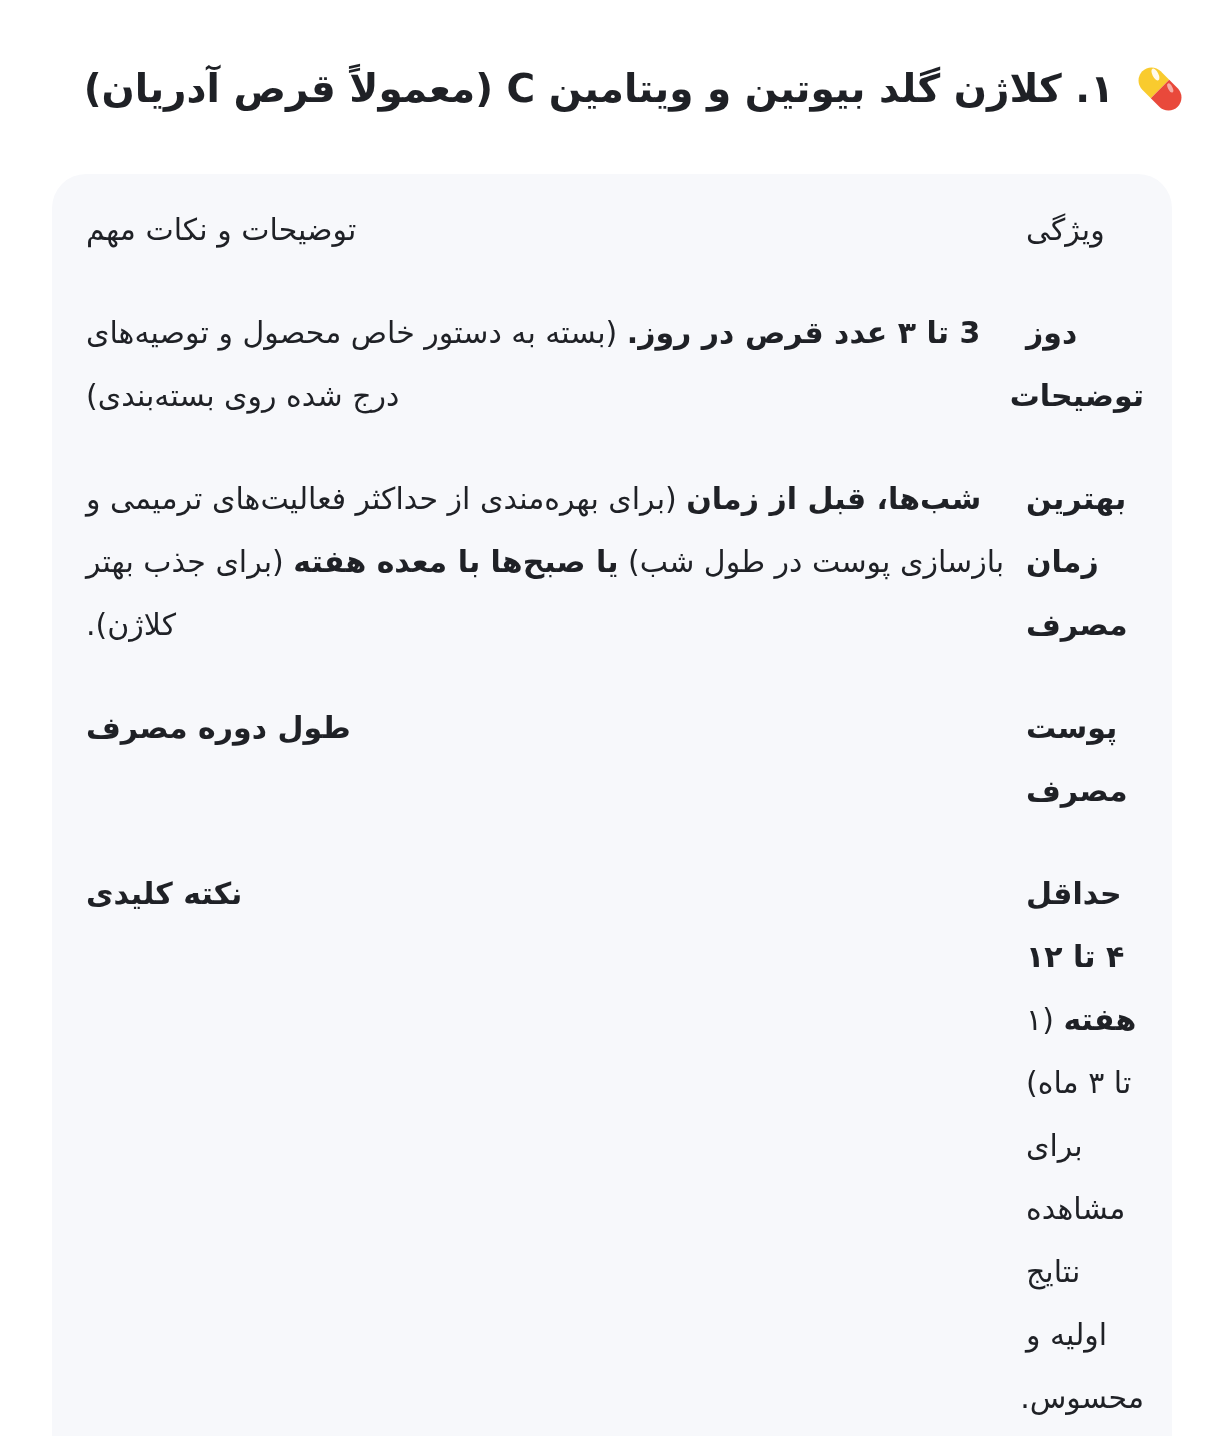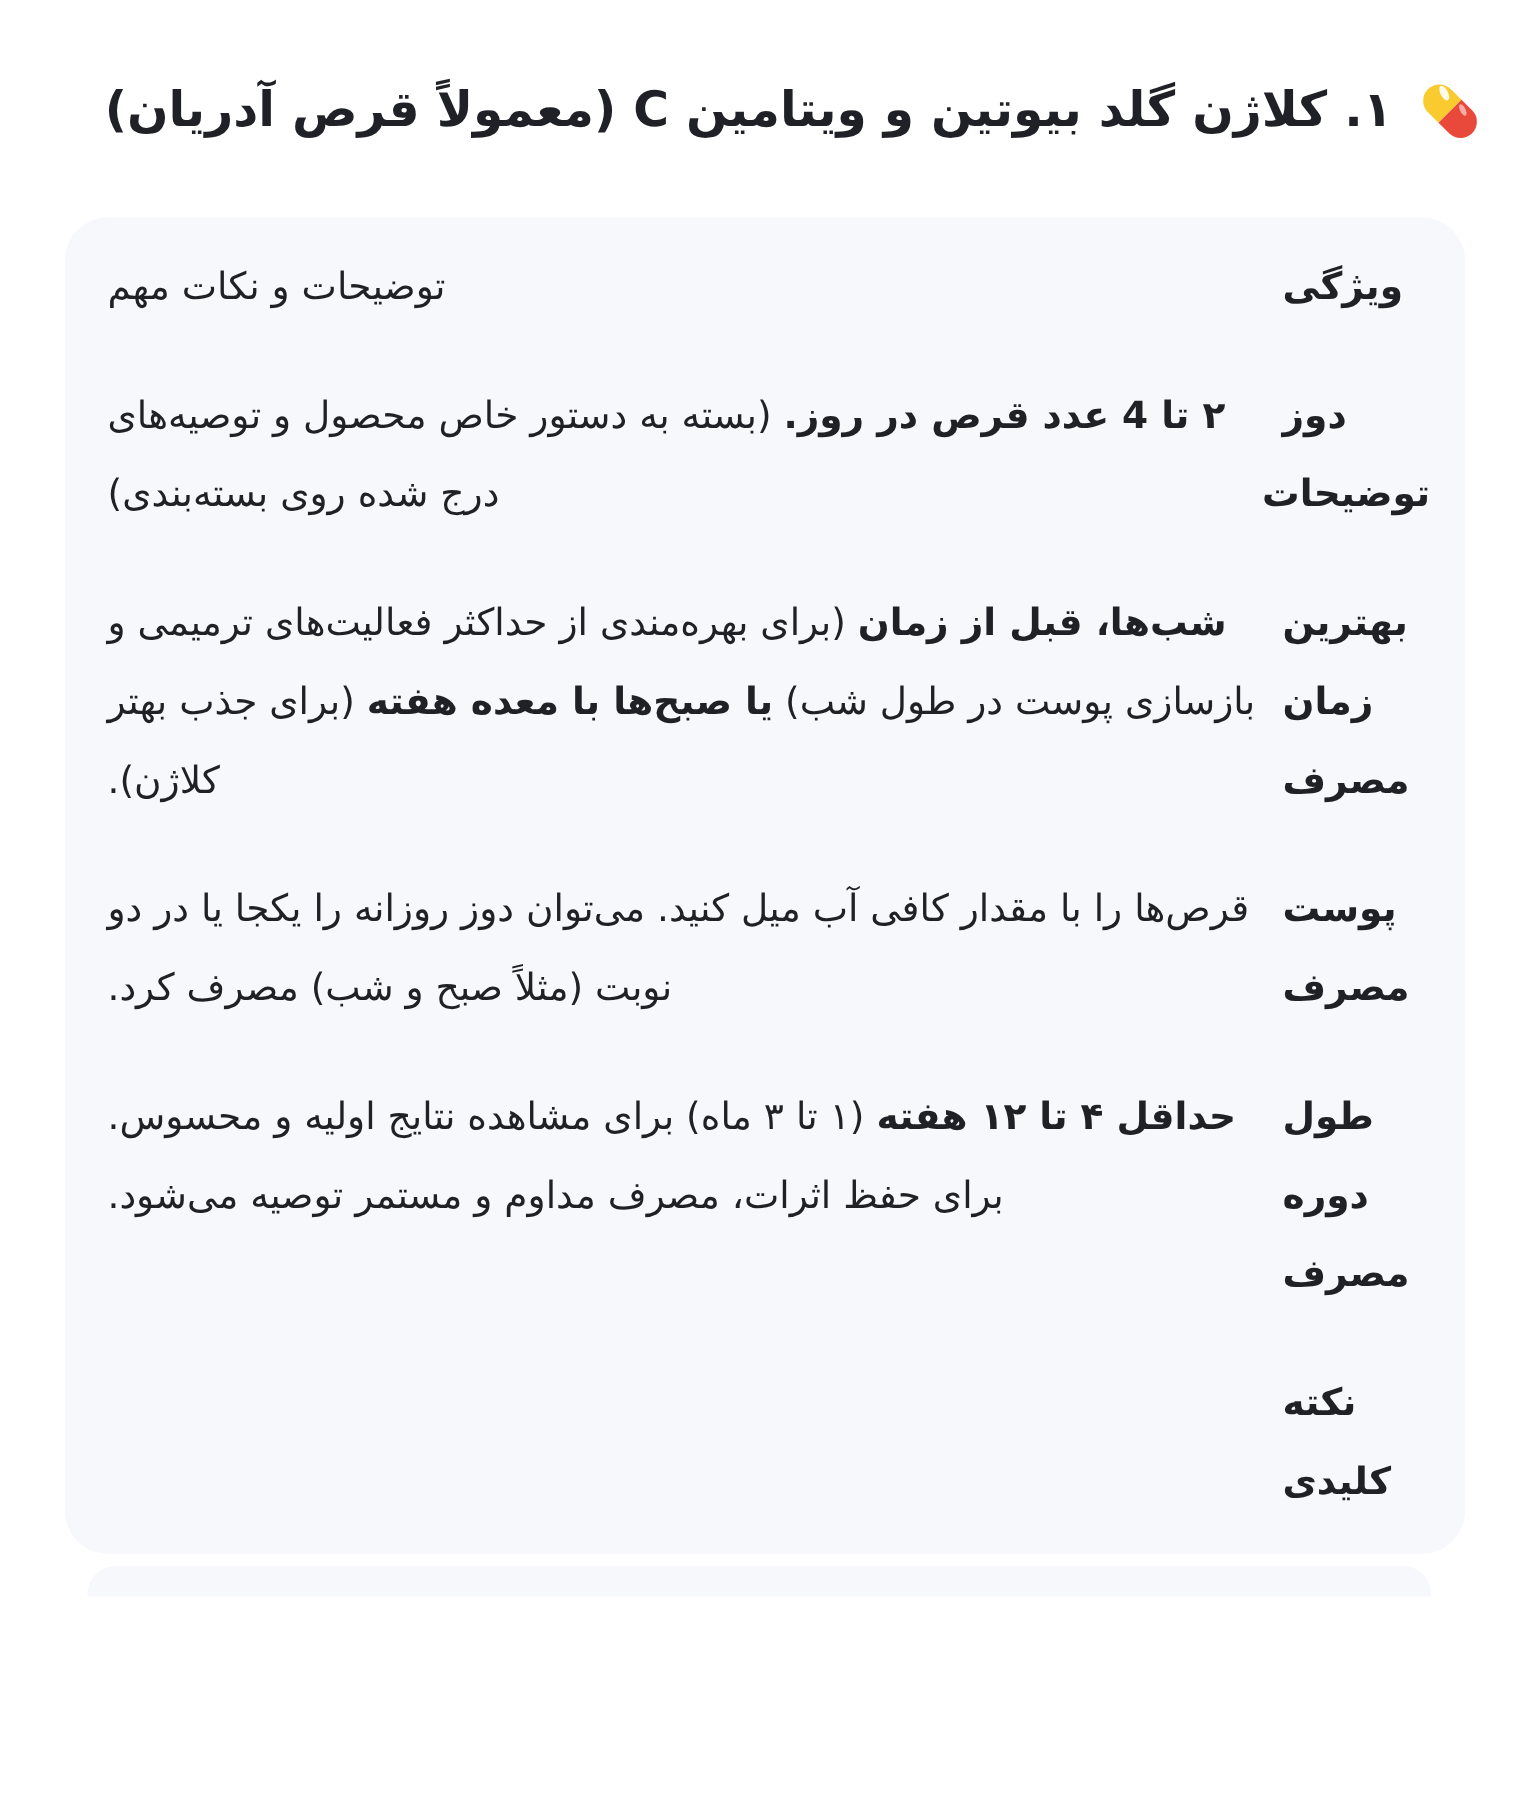--- a/index.html
+++ b/index.html
@@ -43,21 +43,21 @@
   .spec-table {
     display: grid;
     grid-template-columns: 118px 1fr;
     column-gap: 20px;
     row-gap: 40px;
     font-size: 30px;
     line-height: 63px;
   }
   .cell { text-align: left; }
   .cell.feature { font-weight: bold; }
-  .cell.feature.header-cell { font-weight: bold; }
+  .cell.feature.header-cell { font-weight: normal; }
   .cell .b { font-weight: bold; }
 
   .next-card-sliver {
     margin: 10px 75px 0 70px;
     height: 24px;
     background: #f7f8fb;
     border-radius: 22px 22px 0 0;
   }
 </style>
 </head>
@@ -78,25 +78,24 @@
     </span>
     <span class="page-title">۱. کلاژن گلد بیوتین و ویتامین C (معمولاً قرص آدریان)</span>
   </div>
 
   <div class="card" style="background: rgb(247, 248, 251);">
     <div class="spec-table">
       <div class="cell feature header-cell">ویژگی</div>
       <div class="cell desc header-cell">توضیحات و نکات مهم</div>
 
     <div class="cell feature">دوز توضیحات</div>
-        <div class="cell desc"><span class="b">۲ تا 4 عدد قرص در روز.</span><span> (بسته به دستور خاص محصول و توصیه‌های درج شده روی بسته‌بندی)</span></div>
+        <div class="cell desc"><span class="b">3 تا ۳ عدد قرص در روز.</span><span> (بسته به دستور خاص محصول و توصیه‌های درج شده روی بسته‌بندی)</span></div>
         <div class="cell feature">بهترین زمان مصرف</div>
         <div class="cell desc"><span class="b">شب‌ها، قبل از زمان</span><span> (برای بهره‌مندی از حداکثر فعالیت‌های ترمیمی و بازسازی پوست در طول شب) </span><span class="b">یا صبح‌ها با معده هفته</span><span> (برای جذب بهتر کلاژن).</span></div>
         <div class="cell feature">پوست مصرف</div>
-        <div class="cell desc"><span>قرص‌ها را با مقدار کافی آب میل کنید. می‌توان دوز روزانه را یکجا یا در دو نوبت (مثلاً صبح و شب) مصرف کرد.</span></div>
         <div class="cell feature">طول دوره مصرف</div>
         <div class="cell desc"><span class="b">حداقل ۴ تا ۱۲ هفته</span><span> (۱ تا ۳ ماه) برای مشاهده نتایج اولیه و محسوس. برای حفظ اثرات، مصرف مداوم و مستمر توصیه می‌شود.</span></div>
         <div class="cell feature">نکته کلیدی</div>
       </div>
   </div>
 
   <div class="next-card-sliver" style="background: rgb(247, 248, 251);"></div>
 
 </div>
 

